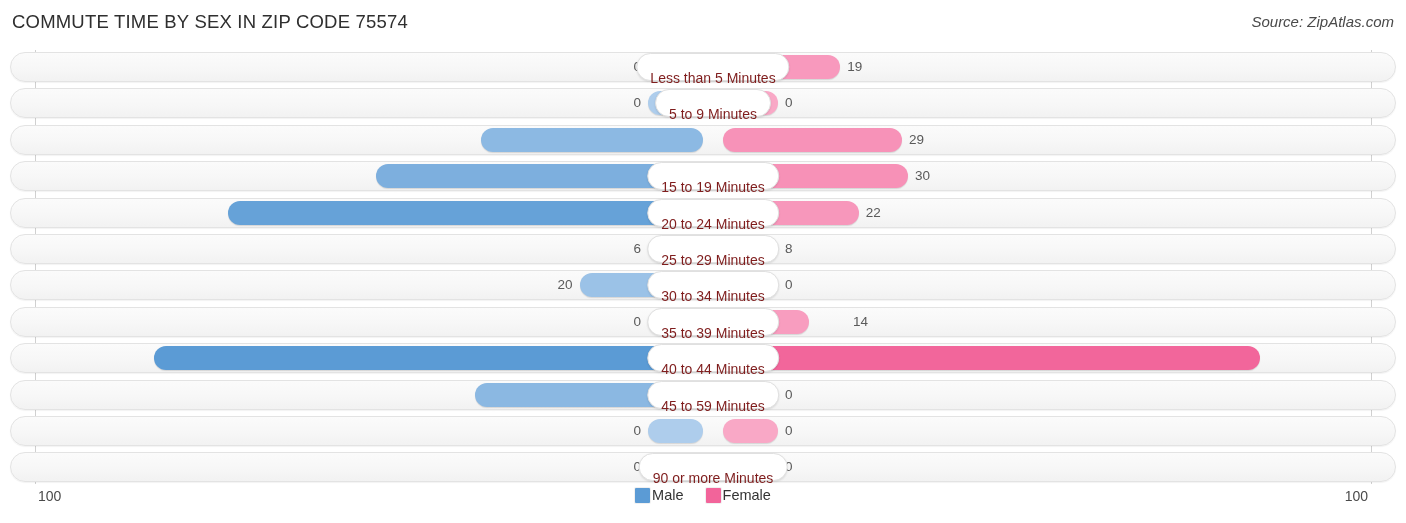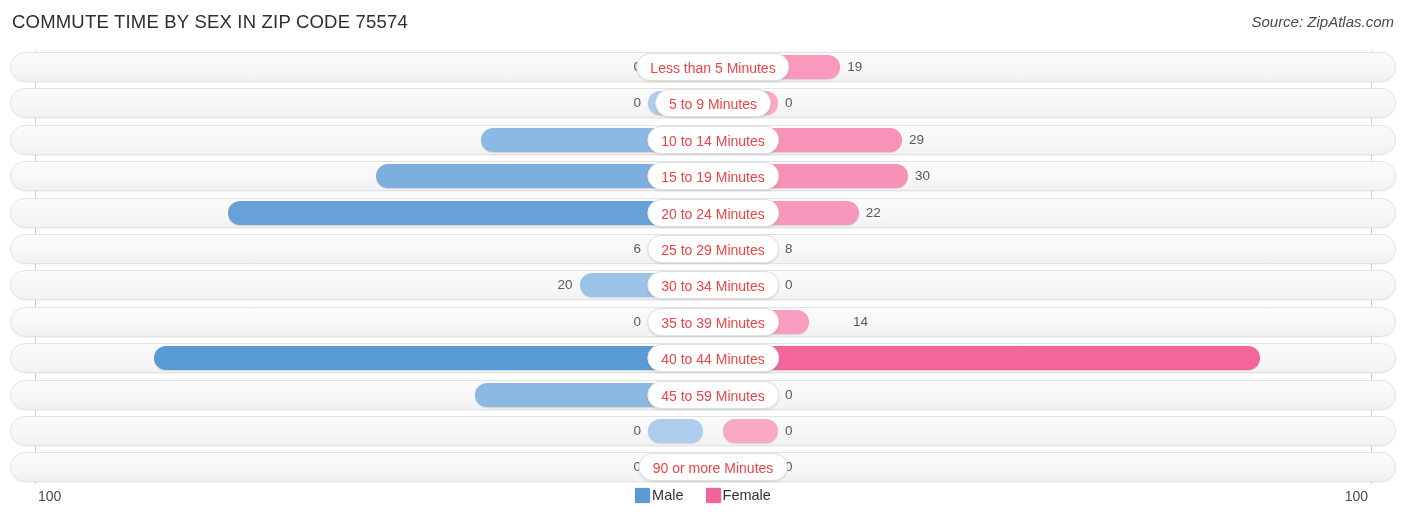--- a/index.html
+++ b/index.html
@@ -105,27 +105,27 @@
   .val-left  { text-align: right; }
   .val-right { text-align: left; }
 
   
   .center-pill {
     position: absolute;
     top: 1px;
     height: 28px;
     line-height: 28px;
     transform: translateX(-50%);
-    padding: 0 13px;
+    padding: 10px 13px;
     box-sizing: border-box;
     background: #ffffff;
     border: 1px solid #e0e0e0;
     border-radius: 14px;
     font-size: 14px;
-    color: #ef4444;
+    color: #7f1d1d;
     text-align: center;
     white-space: nowrap;
     box-shadow: 0 1px 2px rgba(0,0,0,.10);
   }
 
   
   #footer {
     position: absolute;
     left: 0;
     top: 484px;
@@ -196,21 +196,20 @@
         <div class="val val-left" style="left: 576px; width: 55px;">0</div>
         <div class="val val-right" style="left: 775px;">0</div>
         <div class="center-pill" style="left: 703px;">5 to 9 Minutes</div>
       </div>
       <div class="row" style="top: 74.8px;">
         <div class="track"></div>
         <div class="bar bar-male" style="left: 470.88px; width: 222.12px; background: rgb(140, 185, 227);"></div>
         <div class="bar bar-female" style="left: 713px; width: 178.93px; background: rgb(247, 146, 184);"></div>
         <div class="val val-left val-in" style="left: 482.88px; text-align: left;">36</div>
         <div class="val val-right" style="left: 898.93px;">29</div>
-        <div class="center-pill" style="left: 703px;">10 to 14 Minutes</div>
       </div>
       <div class="row" style="top: 111.2px;">
         <div class="track"></div>
         <div class="bar bar-male" style="left: 365.99px; width: 327.01px; background: rgb(125, 175, 222);"></div>
         <div class="bar bar-female" style="left: 713px; width: 185.1px; background: rgb(247, 145, 183);"></div>
         <div class="val val-left val-in" style="left: 377.99px; text-align: left;">53</div>
         <div class="val val-right" style="left: 905.1px;">30</div>
         <div class="center-pill" style="left: 703px;">15 to 19 Minutes</div>
       </div>
       <div class="row" style="top: 147.6px;">

